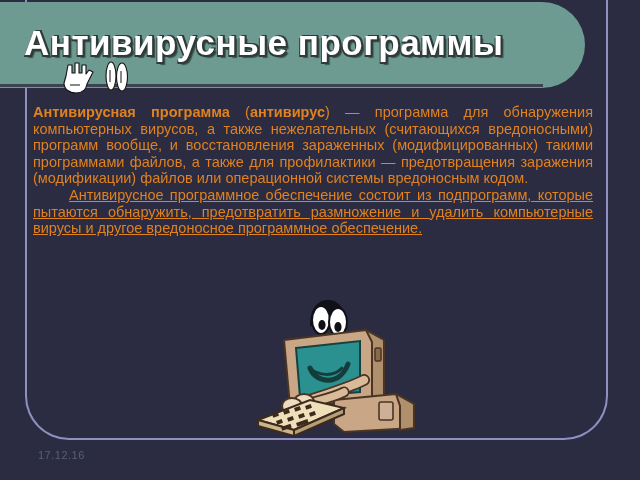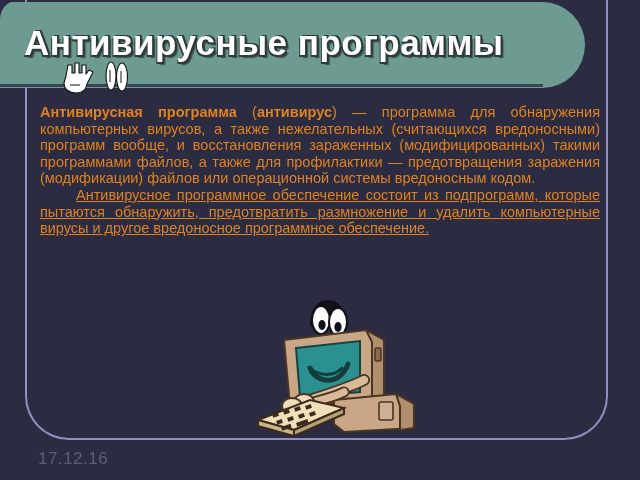--- a/index.html
+++ b/index.html
@@ -9,21 +9,20 @@
   }
   body {
     font-family: "Liberation Sans", sans-serif;
   }
   #slide {
     position: relative;
     width: 640px;
     height: 480px;
     background: #2b2b42;
     overflow: hidden;
-    border-radius: 19px;
   }
 
   
   #frame-line {
     position: absolute;
     left: 25px;
     top: -60px;
     width: 583px;
     height: 500px;
     border: 2px solid #8f8fc0;
@@ -72,21 +71,21 @@
     position: absolute;
     left: 60px;
     top: 60px;
     width: 92px;
     height: 40px;
   }
 
   
   #body-copy {
     position: absolute;
-    left: 40px;
+    left: 33px;
     top: 104px;
     width: 560px;
     color: #e0821f;
     font-size: 14.5px;
     line-height: 16.6px;
     text-align: justify;
   }
   #body-copy p { margin: 0; }
   #para-2 { margin-top: 16px; text-indent: 36px; text-decoration: underline; }
   .strong { font-weight: bold; }
@@ -98,21 +97,21 @@
     top: 296px;
     width: 186px;
     height: 140px;
   }
 
   
   #footer-date {
     position: absolute;
     left: 38px;
     top: 449px;
-    font-size: 17px;
+    font-size: 11px;
     color: #585f7a;
     letter-spacing: .5px;
   }
 </style>
 </head>
 <body>
 
 <div id="slide">
 
   <div id="frame-line"></div>

